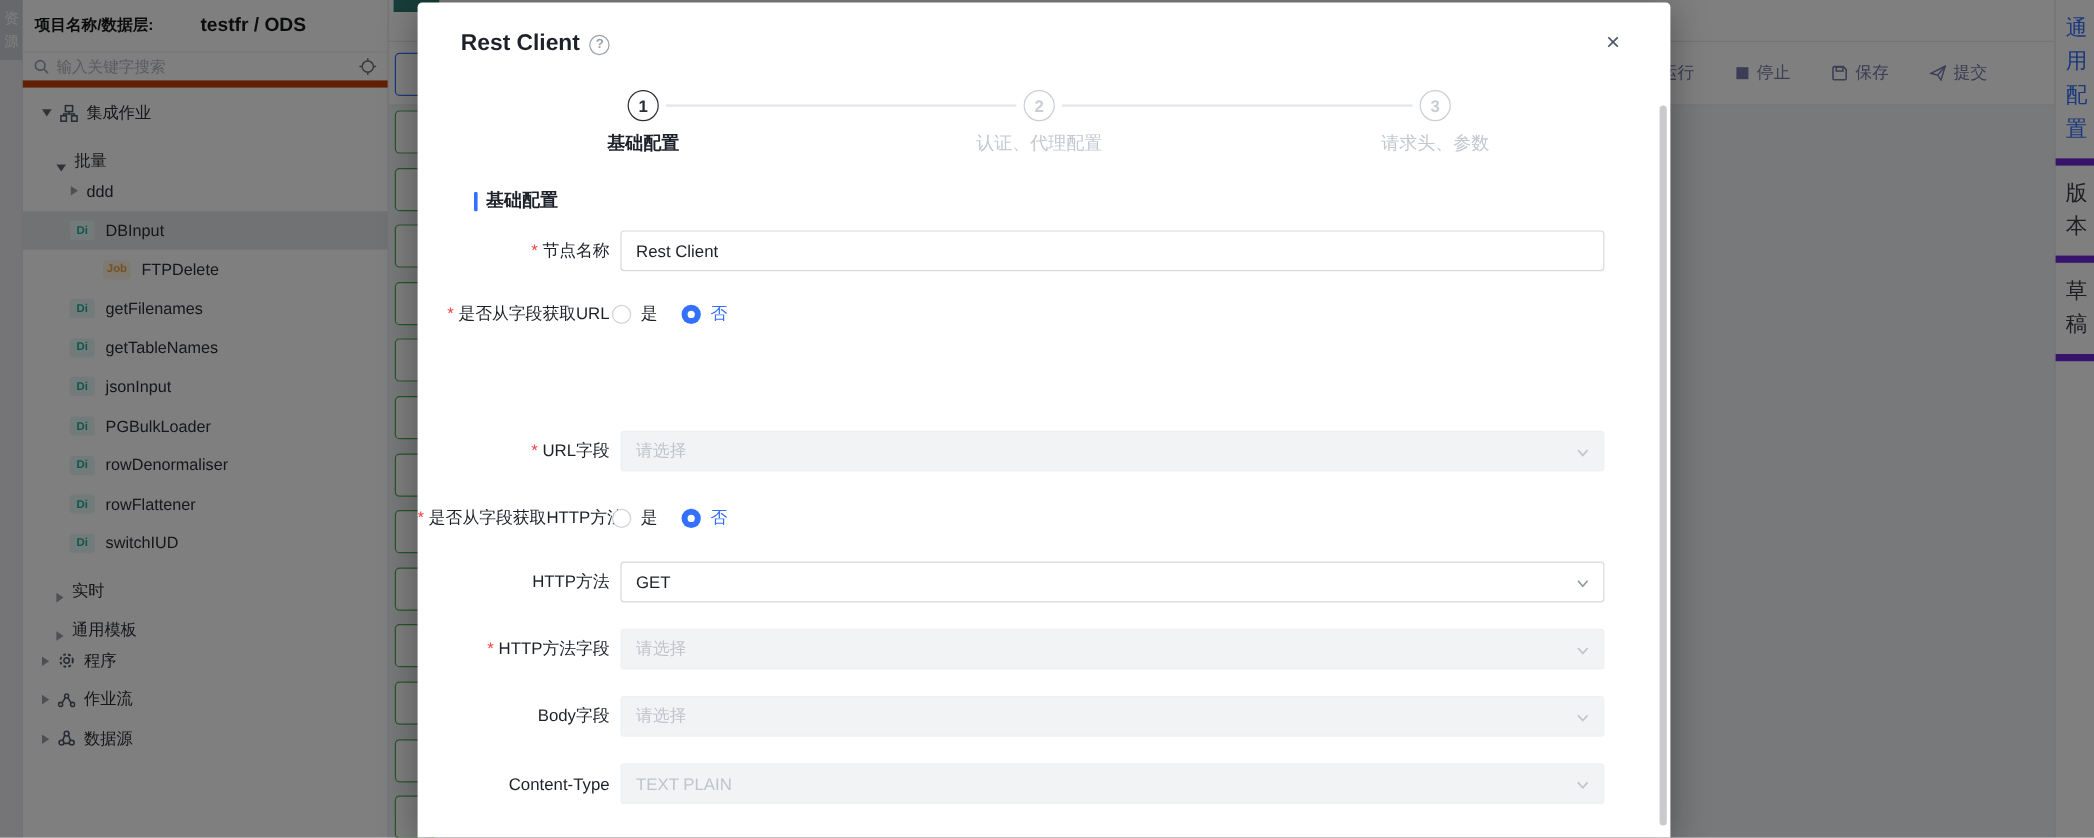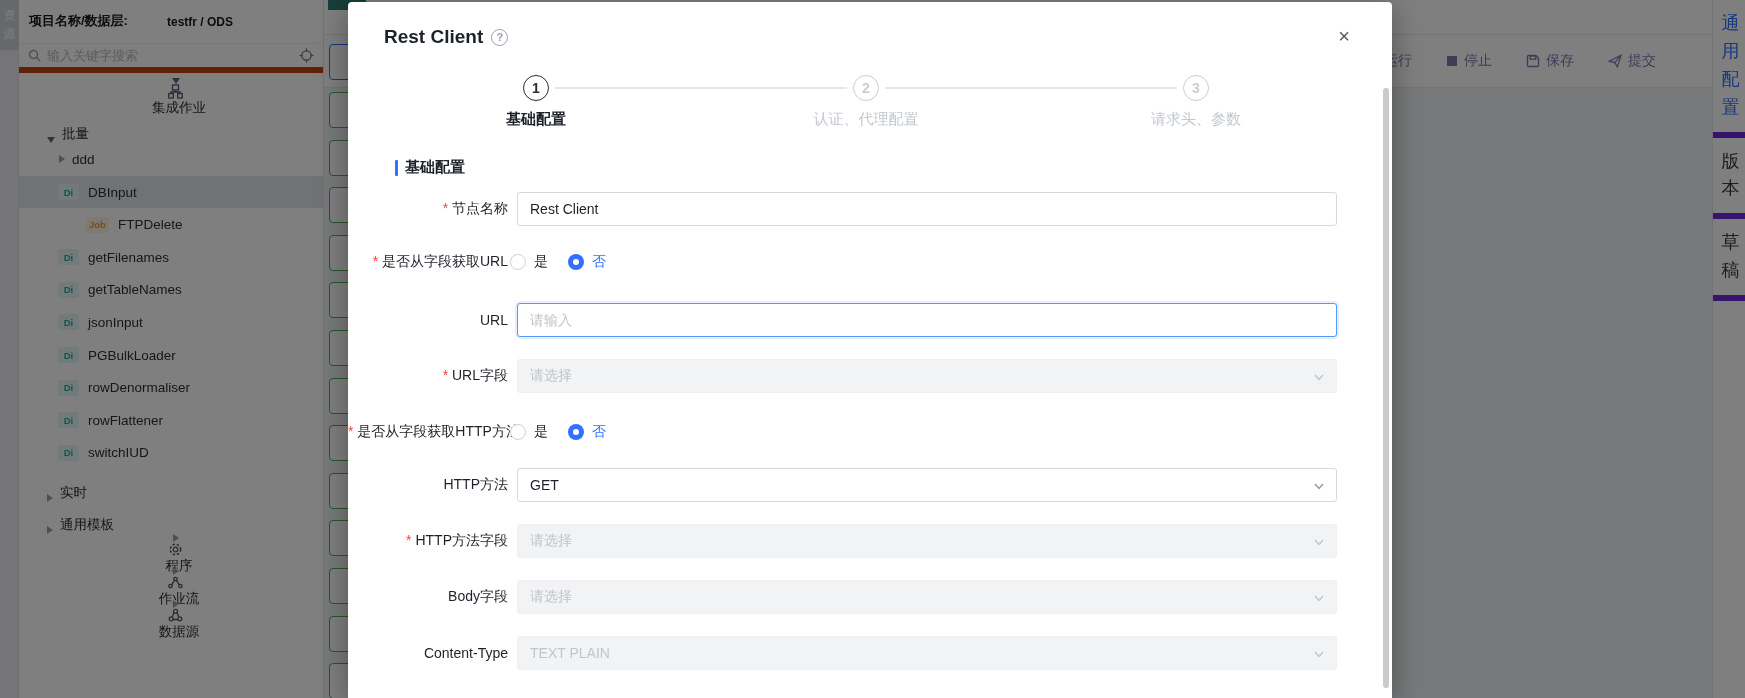--- a/index.html
+++ b/index.html
@@ -7,30 +7,30 @@
     font-family:"Liberation Sans","DejaVu Sans",sans-serif; background:#f0f2f5; }
 
   
   #left-rail { position:absolute; left:0; top:0; width:19px; height:698px; background:#ebebee; border-right:1px solid #dddfe3; z-index:1;}
   #left-rail .rail-tab { width:19px; padding:6px 2px; background:#cfd1d6; color:#ffffff; font-size:12px; line-height:1.6; text-align:center; word-break:break-all; }
 
   
   #sidebar { position:absolute; left:19px; top:0; width:305px; height:698px; background:#ffffff; border-right:1px solid #e3e5e8; z-index:1;}
   #sb-header { height:44px; display:flex; align-items:center; padding:0 10px; border-bottom:1px solid #eef0f2; }
   #sb-header .hl { width:122px; font-size:13px; font-weight:700; color:#17181a; line-height:1.45; }
-  #sb-header .hv { margin-left:16px; font-size:12px; font-weight:700; color:#17181a; }
+  #sb-header .hv { margin-left:16px; font-size:16px; font-weight:700; color:#17181a; }
   #sb-search { height:29px; display:flex; align-items:center; padding:0 9px; border-bottom:6px solid #c2410c; }
   #sb-search input { flex:1; border:none; outline:none; font-size:13px; color:#333; margin-left:6px; background:transparent; }
   #sb-search input::placeholder { color:#b3b8c2; }
   #tree { padding-top:5px; }
   .trow { height:32.6px; display:flex; align-items:center; font-size:13.5px; color:#2b2f36; cursor:pointer; }
   .trow.selected { background:#e2e4e7; }
   .trow .caret-down { width:0; height:0; border-left:4.5px solid transparent; border-right:4.5px solid transparent; border-top:6px solid #5f6672; margin-right:7px; }
   .trow .caret-right { width:0; height:0; border-top:4.5px solid transparent; border-bottom:4.5px solid transparent; border-left:6px solid #99a0ab; margin-right:7px; }
-  .ind1 { padding-left:16px;flex-direction:column; } .ind2 { padding-left:28px;align-items:flex-end; } .ind3 { padding-left:40px; } .ind3b { padding-left:39px; }
+  .ind1 { padding-left:16px; } .ind2 { padding-left:28px;align-items:flex-end; } .ind3 { padding-left:40px; } .ind3b { padding-left:39px; }
   .badge { display:inline-flex; align-items:center; justify-content:center; min-width:21px; height:16px; padding:0 3px; border-radius:3px; font-size:9.5px; font-weight:700; margin-right:9px; }
   .badge.di { color:#1fae9c; background:#e4f6f2; }
   .badge.job { color:#e8a23d; background:#fcf3e2;margin-left:28px; }
   .t-ico { width:15px; height:15px; margin-right:7px; flex:0 0 auto; }
 
   
   #canvas { position:absolute; left:324px; top:0; right:33px; height:698px; background:#f0f2f5; }
   #topbar1 { position:absolute; left:324px; top:0; right:33px; height:35px; background:#fff; border-bottom:1px solid #e6e8eb; }
   #collapse-btn { position:absolute; right:10px; top:8px; color:#3a5bd9; cursor:pointer; }
   #topbar2 { position:absolute; left:324px; top:35px; right:33px; height:53px; background:#fff; border-bottom:1px solid #e6e8eb;
@@ -308,24 +308,20 @@
         <span class="rdo off"></span>
         <span>是</span>
       </span>
       <span class="radio-item sel">
         <span class="rdo on"></span>
         <span>否</span>
       </span>
     </div>
   </div>
 
-  <div class="frow" style="top:301px;">
-    <div class="flabel">URL</div>
-    <div class="fctrl"><input class="inputbox focused" placeholder="请输入" style=""></div>
-  </div>
 
   <div class="frow req" style="top:357px;">
     <div class="flabel">URL字段</div>
     <div class="fctrl">
       <div class="selectbox disabled">
         <span>请选择</span>
         <svg class="chev" width="12" height="12" viewBox="0 0 12 12" fill="none" stroke="#c0c4cc" stroke-width="1.4">
             <path d="M2 4 L6 8.5 L10 4"></path>
           </svg>
       </div>

